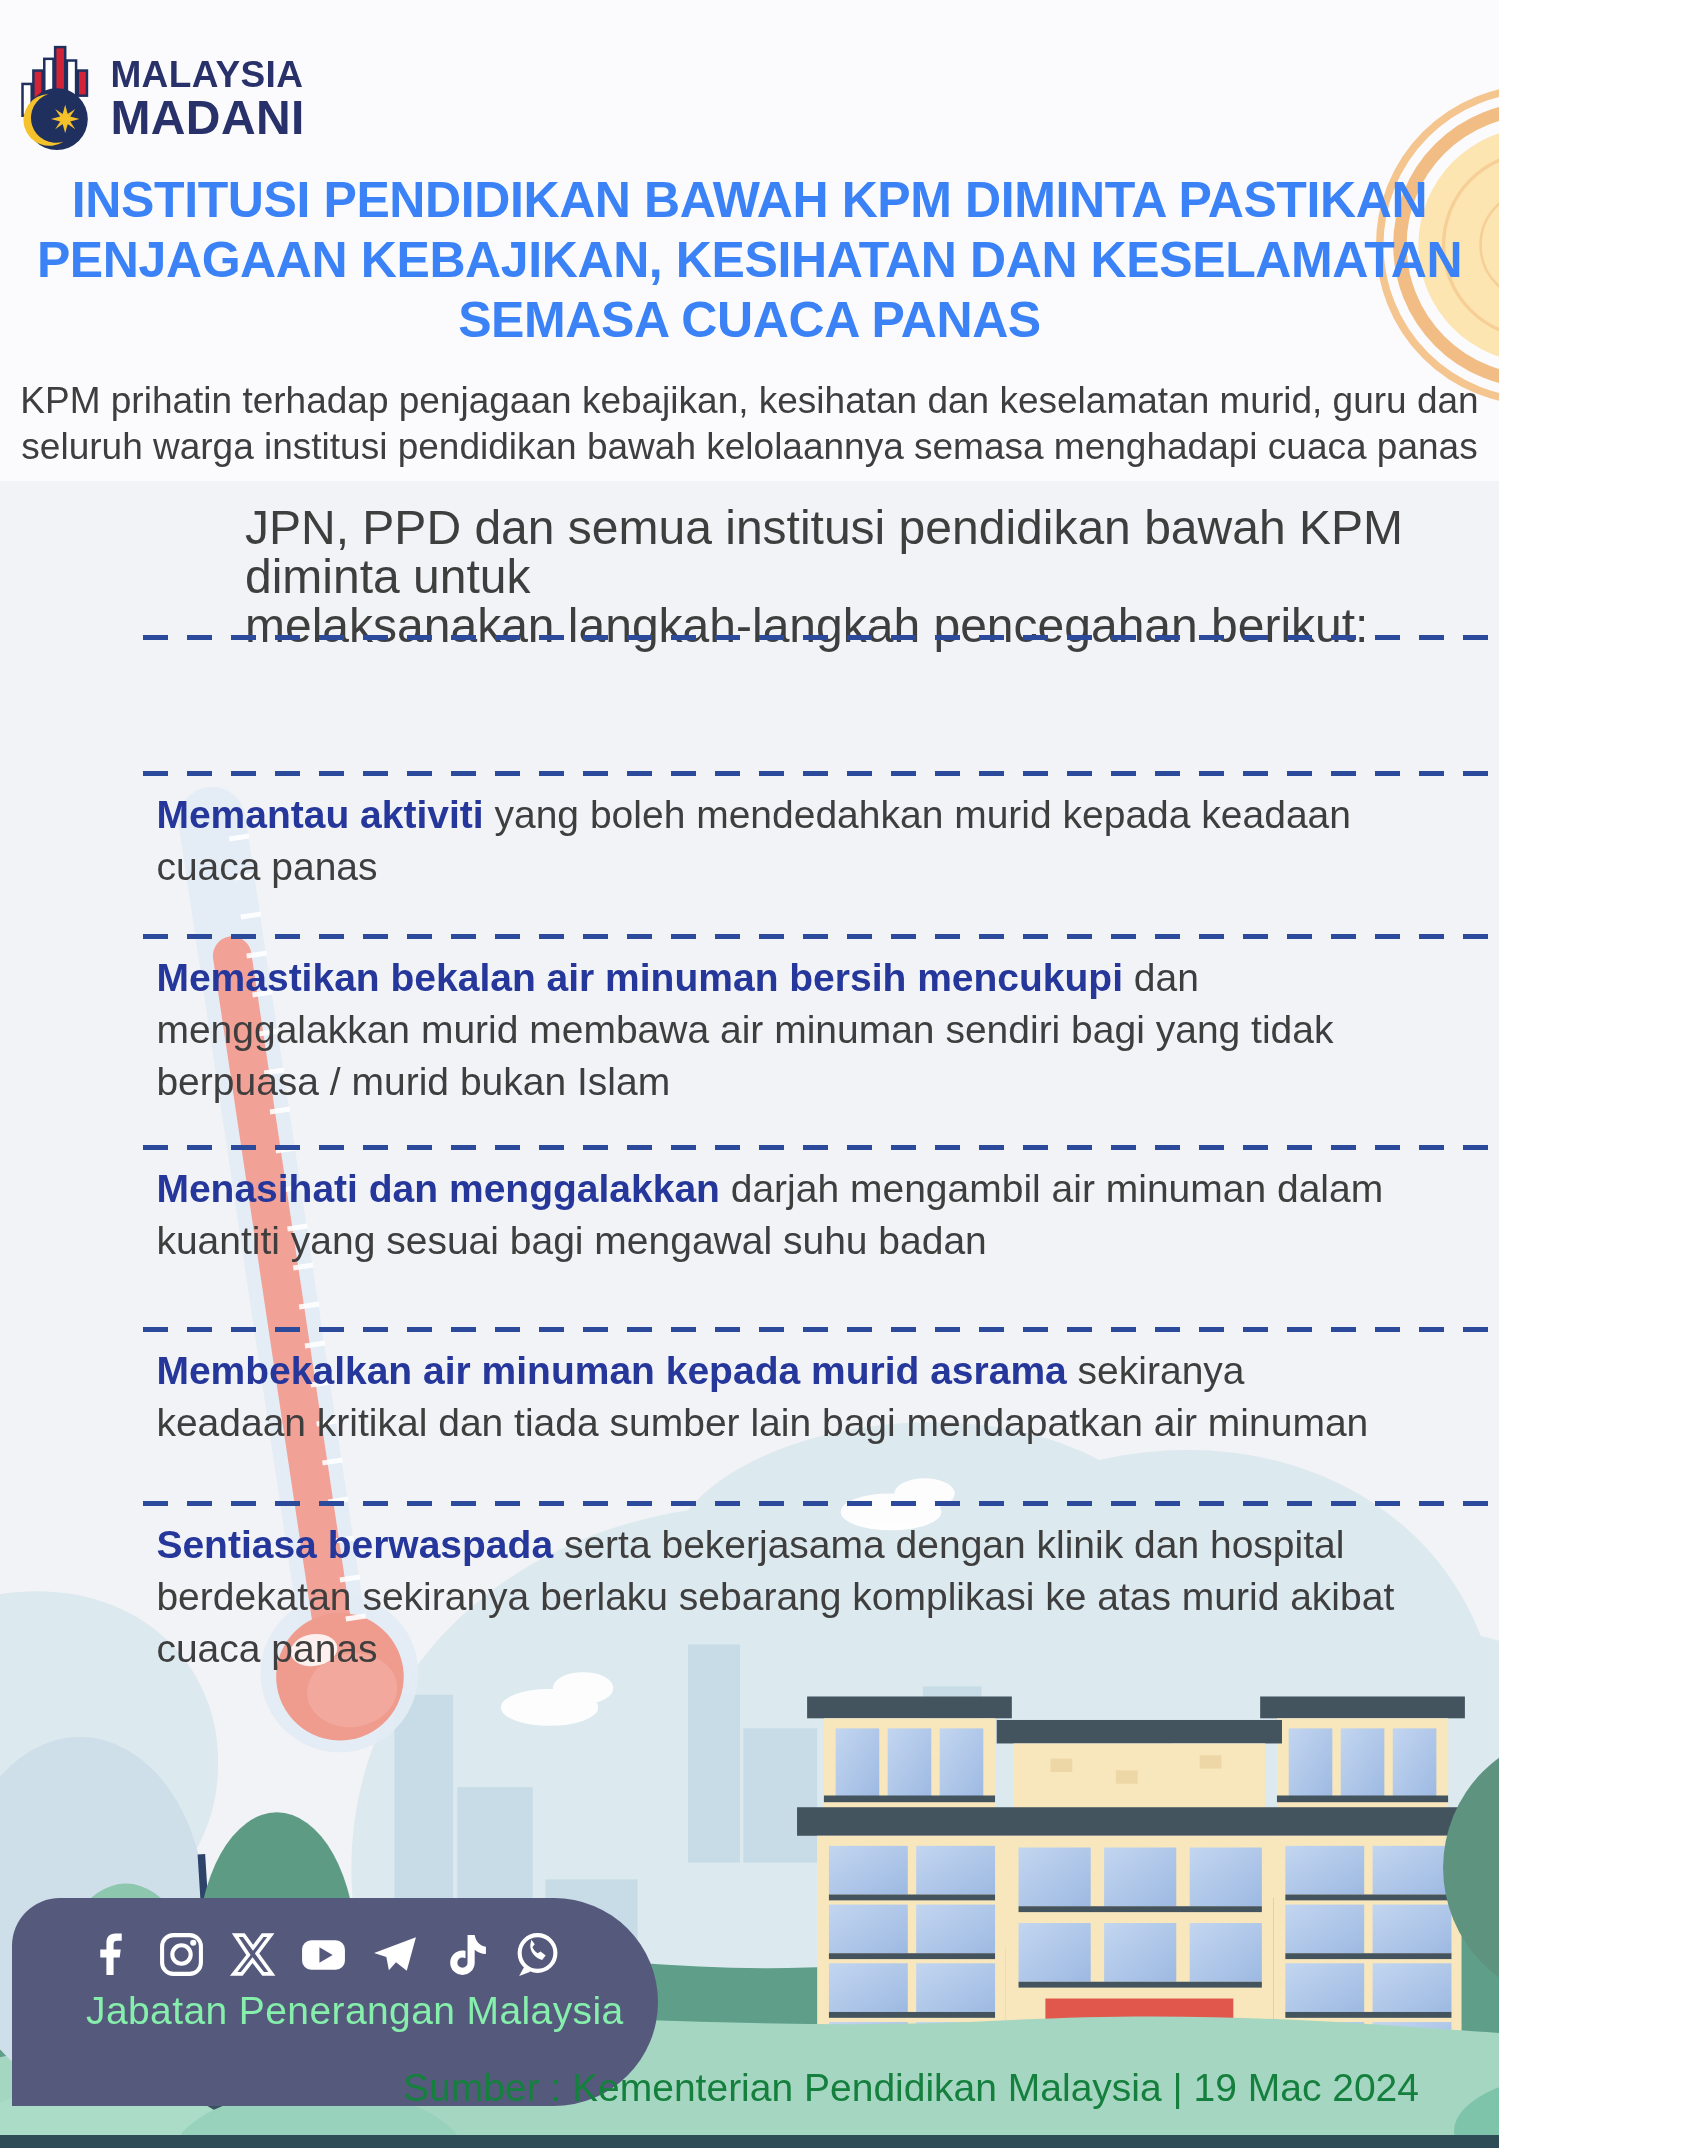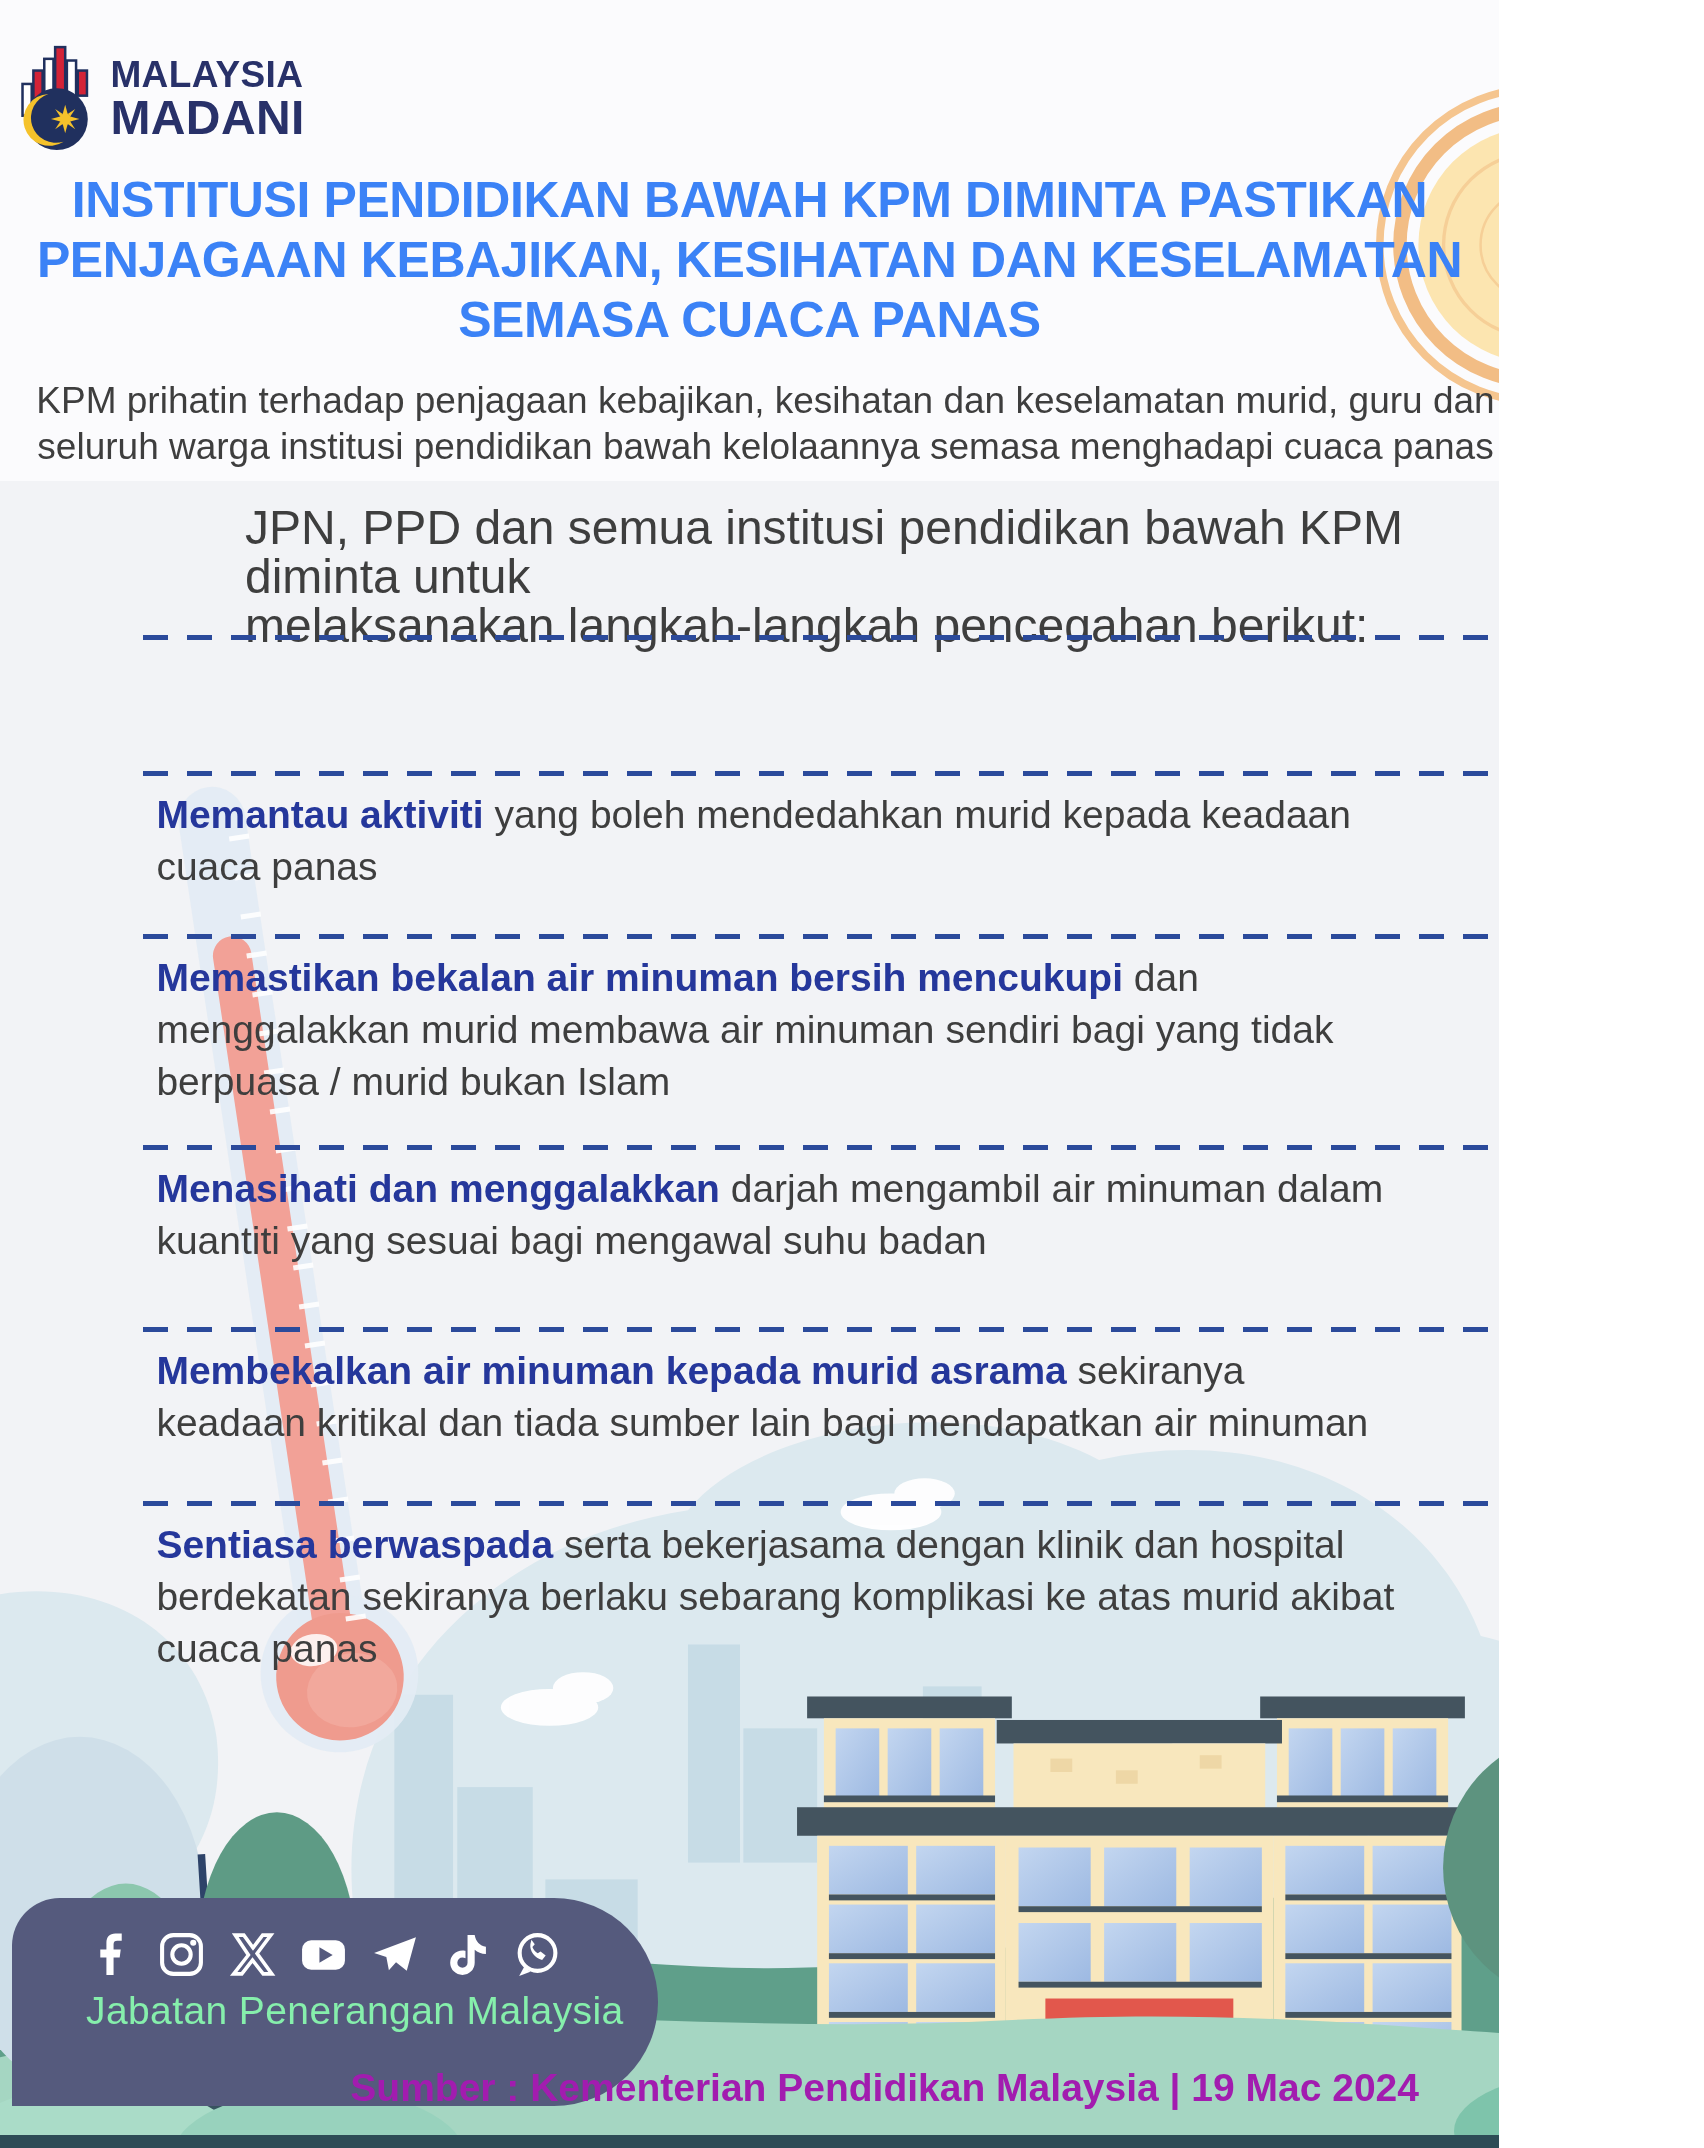--- a/index.html
+++ b/index.html
@@ -8,39 +8,39 @@
   .panel-bg{position:absolute;left:0;top:481px;width:100%;height:1667px;background:#f2f3f6;z-index:0;}
   .sun{position:absolute;left:1368px;top:77px;width:336px;height:336px;z-index:1;}
   .scene{position:absolute;left:0;top:755px;width:1704px;height:1393px;z-index:1;}
   .logo{position:absolute;left:20px;top:42px;display:flex;align-items:flex-start;gap:13.4px;z-index:3;}
   .wordmark{display:flex;flex-direction:column;margin-top:13.4px;color:#283169;font-weight:800;}
   .wordmark .l1{font-size:37px;line-height:39px;letter-spacing:0.4px;}
   .wordmark .l2{font-size:48px;line-height:47px;letter-spacing:0.4px;}
   .title{position:absolute;left:0;top:170px;width:100%;margin:0;text-align:center;z-index:3;
     color:#3b82f6;font-size:50px;line-height:60px;font-weight:800;letter-spacing:-0.4px;}
   .title span{display:block;}
-  .intro{position:absolute;left:16px;top:378px;width:100%;margin:0;text-align:center;z-index:3;
+  .intro{position:absolute;left:0;top:378px;width:100%;margin:0;text-align:center;z-index:3;
     color:#3e3e3e;font-size:37px;line-height:46px;font-weight:400;}
   .intro span{display:block;}
   .subintro{position:absolute;left:245px;top:503px;width:1259px;margin:0;z-index:3;
     color:#3e3e3e;font-size:48px;line-height:49px;}
   .subintro span{display:block;}
   .items{position:absolute;left:0;top:0;width:100%;height:100%;z-index:3;}
   .item{position:absolute;left:143px;width:1431px;}
   .sep{height:5px;width:100%;
     background:repeating-linear-gradient(90deg,#2b4a9b 0 25px,transparent 25px 44px);}
   .item p{margin:13.4px 0 0 13.4px;font-size:39px;line-height:52px;color:#3e3e3e;}
   .lead{color:#25379b;font-weight:800;}
   .i1{top:635px;} .i2{top:771px;} .i3{top:934px;} .i4{top:1145px;} .i5{top:1327px;} .i6{top:1501px;}
   .social-pill{position:absolute;left:12px;top:1898px;width:646px;height:208px;background:#555a7d;
     border-radius:50px 109px 109px 0;z-index:5;color:#86efac;}
   .icon-row{display:flex;gap:22px;padding:32px 0 0 74px;align-items:center;}
   .icon-row .ic{width:49px;height:49px;display:block;}
   .social-label{padding-left:74px;margin-top:10px;font-size:39px;letter-spacing:0.4px;}
-  .source{position:absolute;right:80px;top:2066px;z-index:5;font-size:39px;font-weight:700;color:#a21caf;}
+  .source{position:absolute;right:80px;top:2066px;z-index:5;font-size:39px;font-weight:400;color:#15803d;}
   .bottom-strip{position:absolute;left:0;bottom:0;width:100%;height:13.4px;background:#2d4c56;z-index:6;}
 </style>
 </head>
 <body>
 
 <div class="poster">
 
   <div class="panel-bg"></div>
 
   <svg class="sun" viewBox="0 0 400 400">

